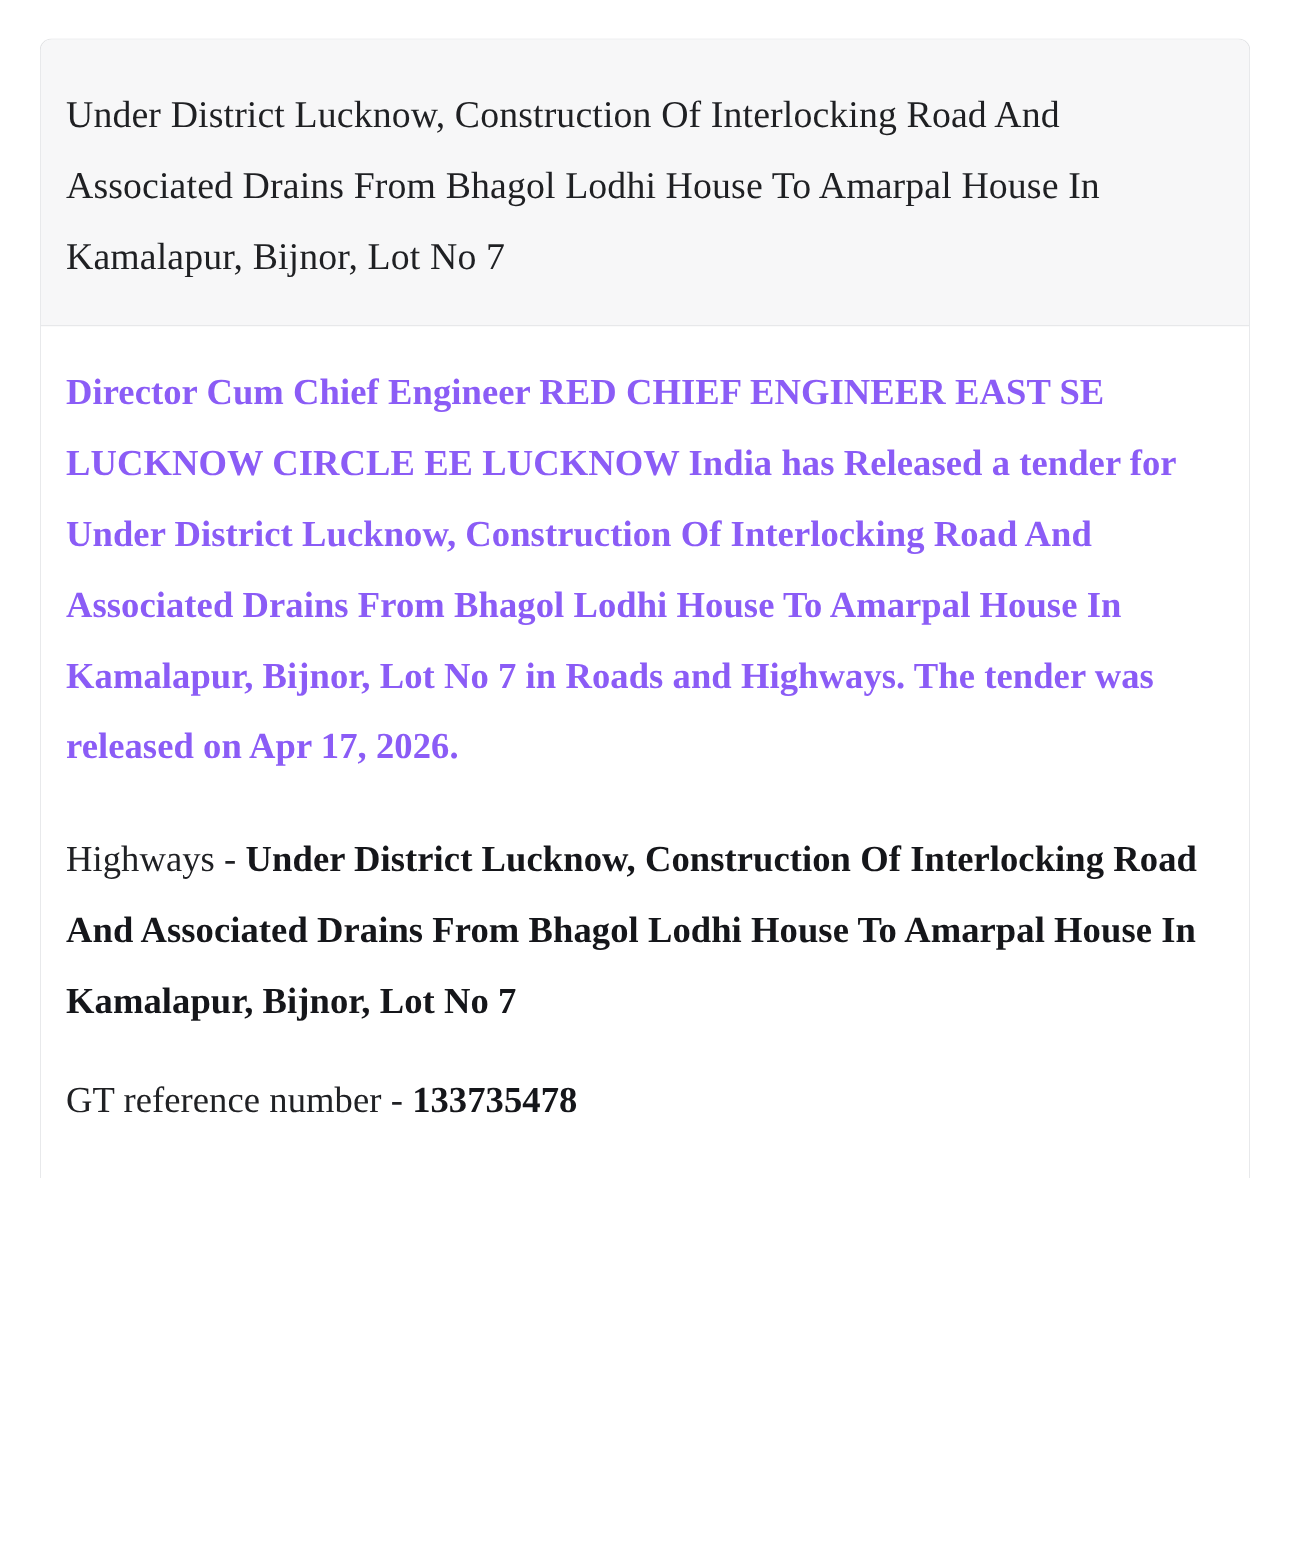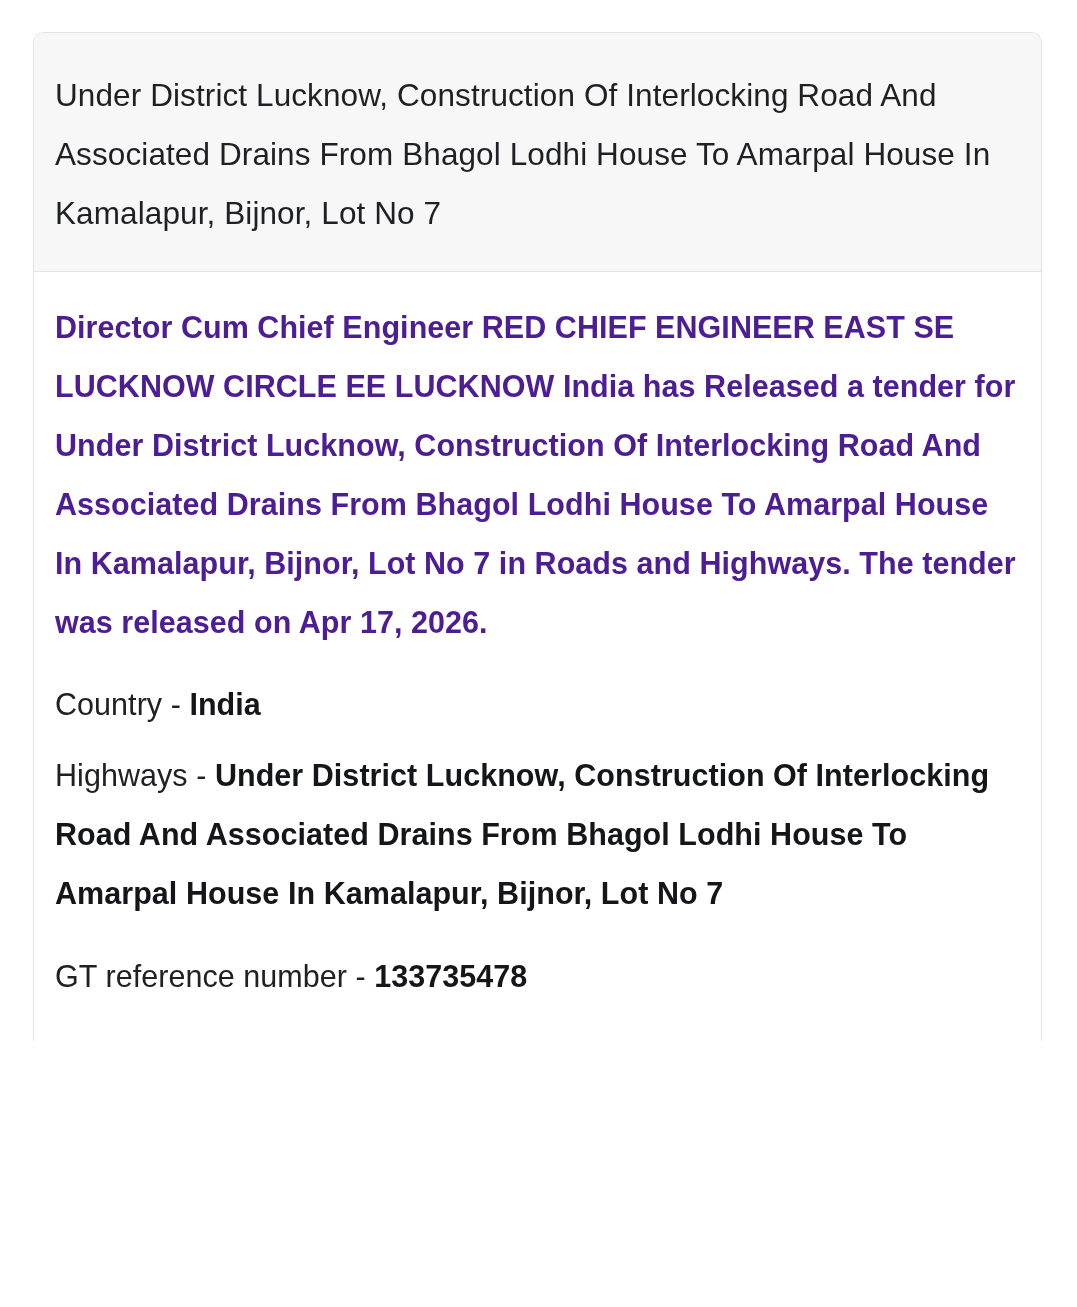--- a/index.html
+++ b/index.html
@@ -14,20 +14,21 @@
     font-family: "Liberation Sans", "DejaVu Sans", sans-serif;
     -webkit-font-smoothing: antialiased;
   }
 
   .page {
     position: relative;
     width: 1077px;
     height: 1307px;
     background: #ffffff;
     box-sizing: border-box;
+    font-family: Liberation Serif, serif;
   }
 
   
   .tender-card {
     position: absolute;
     left: 33px;
     top: 32px;
     width: 1009px;               
     box-sizing: border-box;
     border: 1px solid #e3e4e6;
@@ -60,21 +61,21 @@
     padding: 26px 22px 0 21px;
     box-sizing: border-box;
     background: #ffffff;
   }
 
   .lead-paragraph {
     margin: 0 0 0 0;
     font-size: 30.5px;
     font-weight: 600;
     line-height: 59px;
-    color: #4c1d95;
+    color: #8b5cf6;
     letter-spacing: 0.05px;
   }
   .lead-paragraph .em {
     font-weight: 800;
   }
 
   .detail-line {
     margin: 0;
     font-size: 30.5px;
     font-weight: 400;
@@ -102,23 +103,20 @@
     </div>
 
     <div class="card-body">
 
       <p class="lead-paragraph">
         <span>Director Cum Chief Engineer RED CHIEF ENGINEER EAST SE LUCKNOW CIRCLE EE LUCKNOW India has Released a tender for </span><span class="em">Under District Lucknow, Construction Of Interlocking Road And Associated Drains From Bhagol Lodhi House To Amarpal House In Kamalapur, Bijnor, Lot No 7</span><span> in Roads and Highways. The tender was released on Apr 17, 2026.</span>
       </p>
 
       <div class="spacer-lg"></div>
 
-      <p class="detail-line">
-        <span>Country - </span><span class="value">India</span>
-      </p>
 
       <div class="spacer-md"></div>
 
       <p class="detail-line">
         <span>Highways - </span><span class="value">Under District Lucknow, Construction Of Interlocking Road And Associated Drains From Bhagol Lodhi House To Amarpal House In Kamalapur, Bijnor, Lot No 7</span>
       </p>
 
       <div class="spacer-md"></div>
 
 

